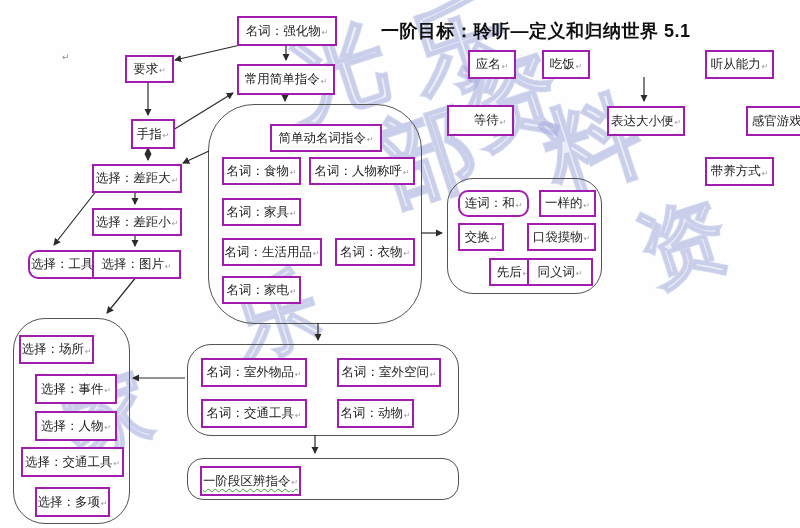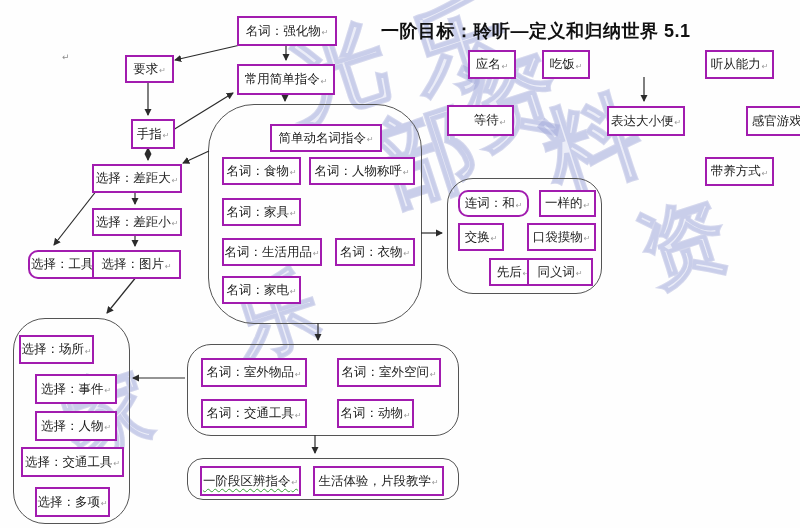--- a/index.html
+++ b/index.html
@@ -123,15 +123,14 @@
   <div class="box" style="left:35px;top:411px;width:78px;height:26px;">选择：人物</div>
   <div class="box" style="left:21px;top:447px;width:99px;height:26px;">选择：交通工具</div>
   <div class="box" style="left:35px;top:487px;width:71px;height:26px;">选择：多项</div>
 
   <div class="box" style="left:201px;top:358px;width:102px;height:25px;">名词：室外物品</div>
   <div class="box" style="left:337px;top:358px;width:100px;height:25px;">名词：室外空间</div>
   <div class="box" style="left:201px;top:399px;width:102px;height:25px;">名词：交通工具</div>
   <div class="box" style="left:337px;top:399px;width:73px;height:25px;">名词：动物</div>
 
   <div class="box squiggle" style="left:200px;top:466px;width:97px;height:26px;">一阶段区辨指令</div>
-  <div class="box" style="left:313px;top:466px;width:127px;height:26px;">生活体验，片段教学</div>
 
 </div>
 
 </body></html>

